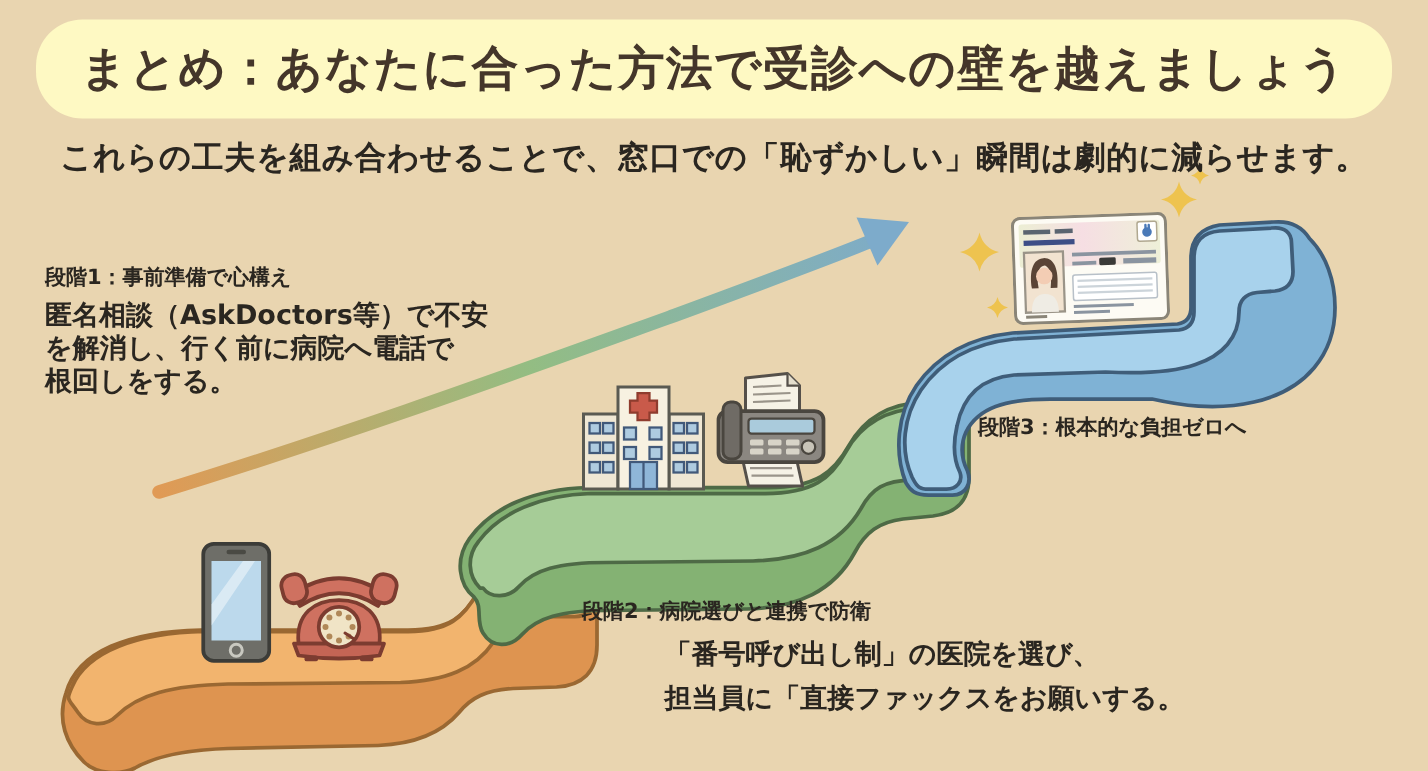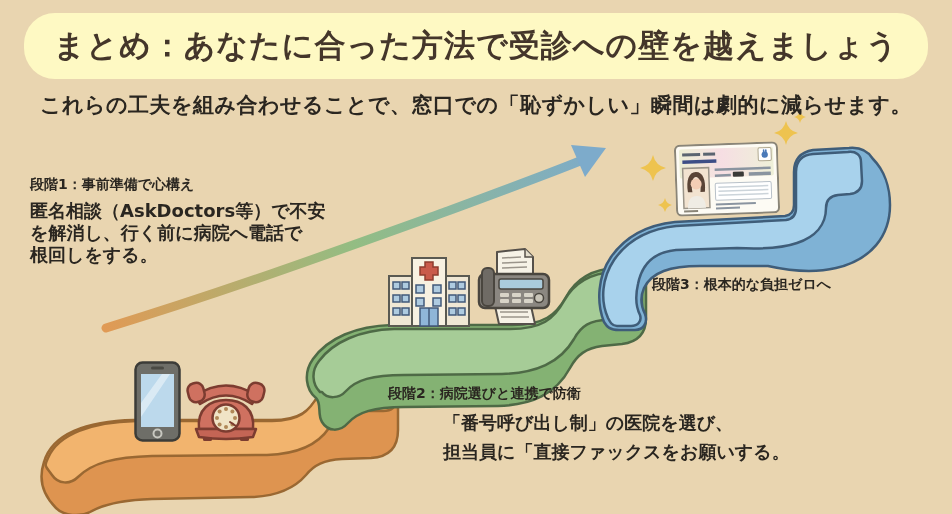--- a/index.html
+++ b/index.html
@@ -12,21 +12,21 @@
 
   .subtitle{position:absolute;left:0;top:91px;width:952px;text-align:center;
             font-size:21px;font-weight:700;color:#2a2620;letter-spacing:0.5px;}
 
   .stage{position:absolute;color:#2a2620;}
   .stage-title{font-size:14px;font-weight:700;white-space:pre-line;}
   .stage-body{font-size:18px;font-weight:600;white-space:pre-line;}
   .stage-1{left:30px;top:176px;}
   .stage-1 .stage-title{margin-bottom:6px;}
   .stage-1 .stage-body{line-height:22px;}
-  .stage-2{left:388px;top:385px;}
+  .stage-2{left:388px;top:399px;}
   .stage-2 .stage-title{margin-bottom:5px;}
   .stage-2 .stage-body{line-height:29px;padding-left:8px;margin-left:47px;}
   .stage-3{left:652px;top:276px;}
   .stage-3 .stage-title{margin-bottom:8px;}
   .stage-3 .stage-body{line-height:21.5px;padding-left:6px;}
 
   .layer{position:absolute;left:0;top:0;}
   .icon{position:absolute;}
   .card-icon{transform:rotate(-2deg);}
 </style>

